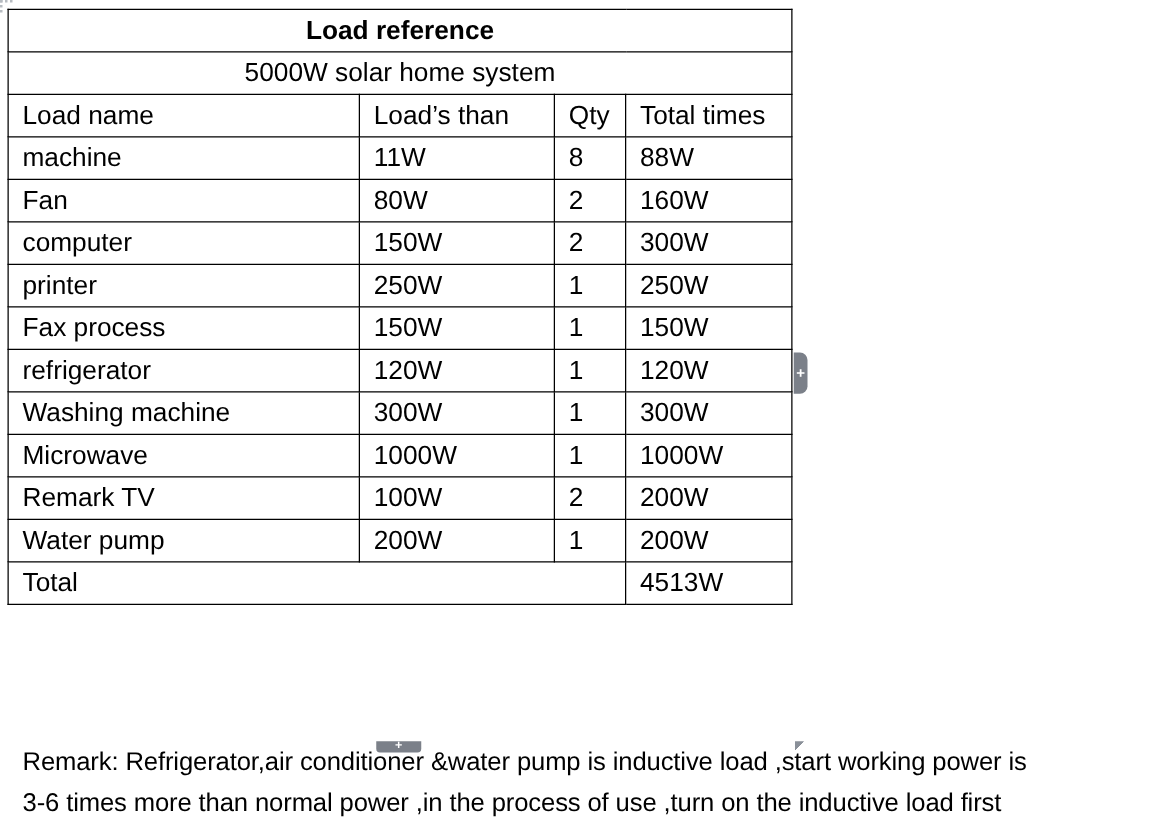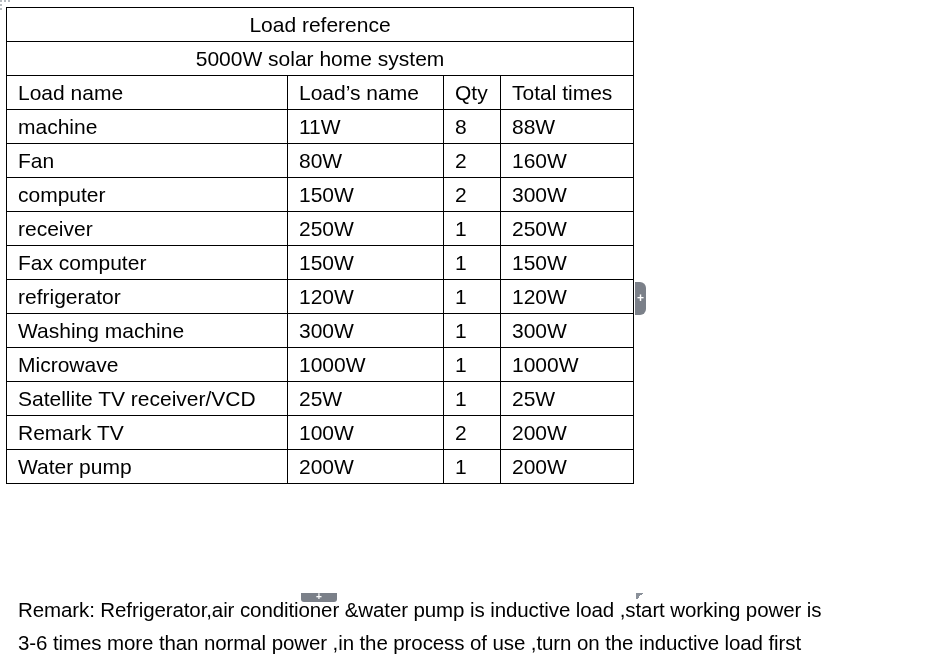--- a/index.html
+++ b/index.html
@@ -5,21 +5,21 @@
   html, body { margin:0; padding:0; background:#ffffff; }
   body { width:927px; height:656px; position:relative; overflow:hidden;
          font-family:"Liberation Sans", sans-serif; color:#000; }
   .corner-mark { position:absolute; left:0; top:0; width:8px; height:8px;
          border-left:2px dotted #9aa0a8; border-top:2px dotted #9aa0a8; transform:rotate(0deg); opacity:.7; }
   table.load { position:absolute; left:6px; top:7px; border-collapse:collapse;
          width:627px; table-layout:fixed; }
   table.load td { border:1.4px solid #000; height:33px; padding:0 0 0 11px;
          font-size:21px; line-height:33px; white-space:nowrap; overflow:hidden; box-sizing:border-box; }
   table.load td.center { text-align:center; padding:0; }
-  table.load td.title { font-weight:normal;margin-left:24px; }
+  table.load td.title { font-weight:bold;margin-left:24px; }
   .col1 { width:281px; } .col2 { width:156px; } .col3 { width:57px; } .col4 { width:133px; }
   .remark { position:absolute; left:18px; top:593px; width:905px; font-size:20.5px;
          line-height:33px; letter-spacing:-0.1px; }
   .handle-right { position:absolute; left:635px; top:282px; width:11px; height:33px;
          background:#7b8089; border-radius:0 6px 6px 0; color:#fff; font-size:12px;
          text-align:center; line-height:33px; font-weight:bold; }
   .handle-bottom { position:absolute; left:301px; top:593px; width:36px; height:9px;
          background:#7b8089; border-radius:0 0 3px 3px; color:#fff; font-size:10px;
          text-align:center; line-height:8px; font-weight:bold; }
   .resize-corner { position:absolute; left:636px; top:593px; width:7px; height:7px;
@@ -39,21 +39,21 @@
     </colgroup>
   <tbody>
     <tr>
       <td colspan="4" class="center title">Load reference</td>
     </tr>
     <tr>
       <td colspan="4" class="center">5000W solar home system</td>
     </tr>
     <tr>
       <td>Load name</td>
-      <td>Load’s name</td>
+      <td>Load’s than</td>
       <td>Qty</td>
       <td>Total times</td>
     </tr>
     <tr>
       <td>machine</td>
       <td>11W</td>
       <td>8</td>
       <td>88W</td>
     </tr>
     <tr>
@@ -62,27 +62,27 @@
       <td>2</td>
       <td>160W</td>
     </tr>
     <tr>
       <td>computer</td>
       <td>150W</td>
       <td>2</td>
       <td>300W</td>
     </tr>
     <tr>
-      <td>receiver</td>
+      <td>printer</td>
       <td>250W</td>
       <td>1</td>
       <td>250W</td>
     </tr>
     <tr>
-      <td>Fax computer</td>
+      <td>Fax process</td>
       <td>150W</td>
       <td>1</td>
       <td>150W</td>
     </tr>
     <tr>
       <td>refrigerator</td>
       <td>120W</td>
       <td>1</td>
       <td>120W</td>
     </tr>
@@ -92,36 +92,34 @@
       <td>1</td>
       <td>300W</td>
     </tr>
     <tr>
       <td>Microwave</td>
       <td>1000W</td>
       <td>1</td>
       <td>1000W</td>
     </tr>
     <tr>
-      <td>Satellite TV receiver/VCD</td>
-      <td>25W</td>
-      <td>1</td>
-      <td>25W</td>
-    </tr>
-    <tr>
       <td>Remark TV</td>
       <td>100W</td>
       <td>2</td>
       <td>200W</td>
     </tr>
     <tr>
       <td>Water pump</td>
       <td>200W</td>
       <td>1</td>
       <td>200W</td>
+    </tr>
+    <tr>
+      <td colspan="3">Total</td>
+      <td>4513W</td>
     </tr>
   </tbody>
 </table>
 
 <div class="handle-right">
   <span>+</span>
 </div>
 <div class="handle-bottom">
   <span>+</span>
 </div>

